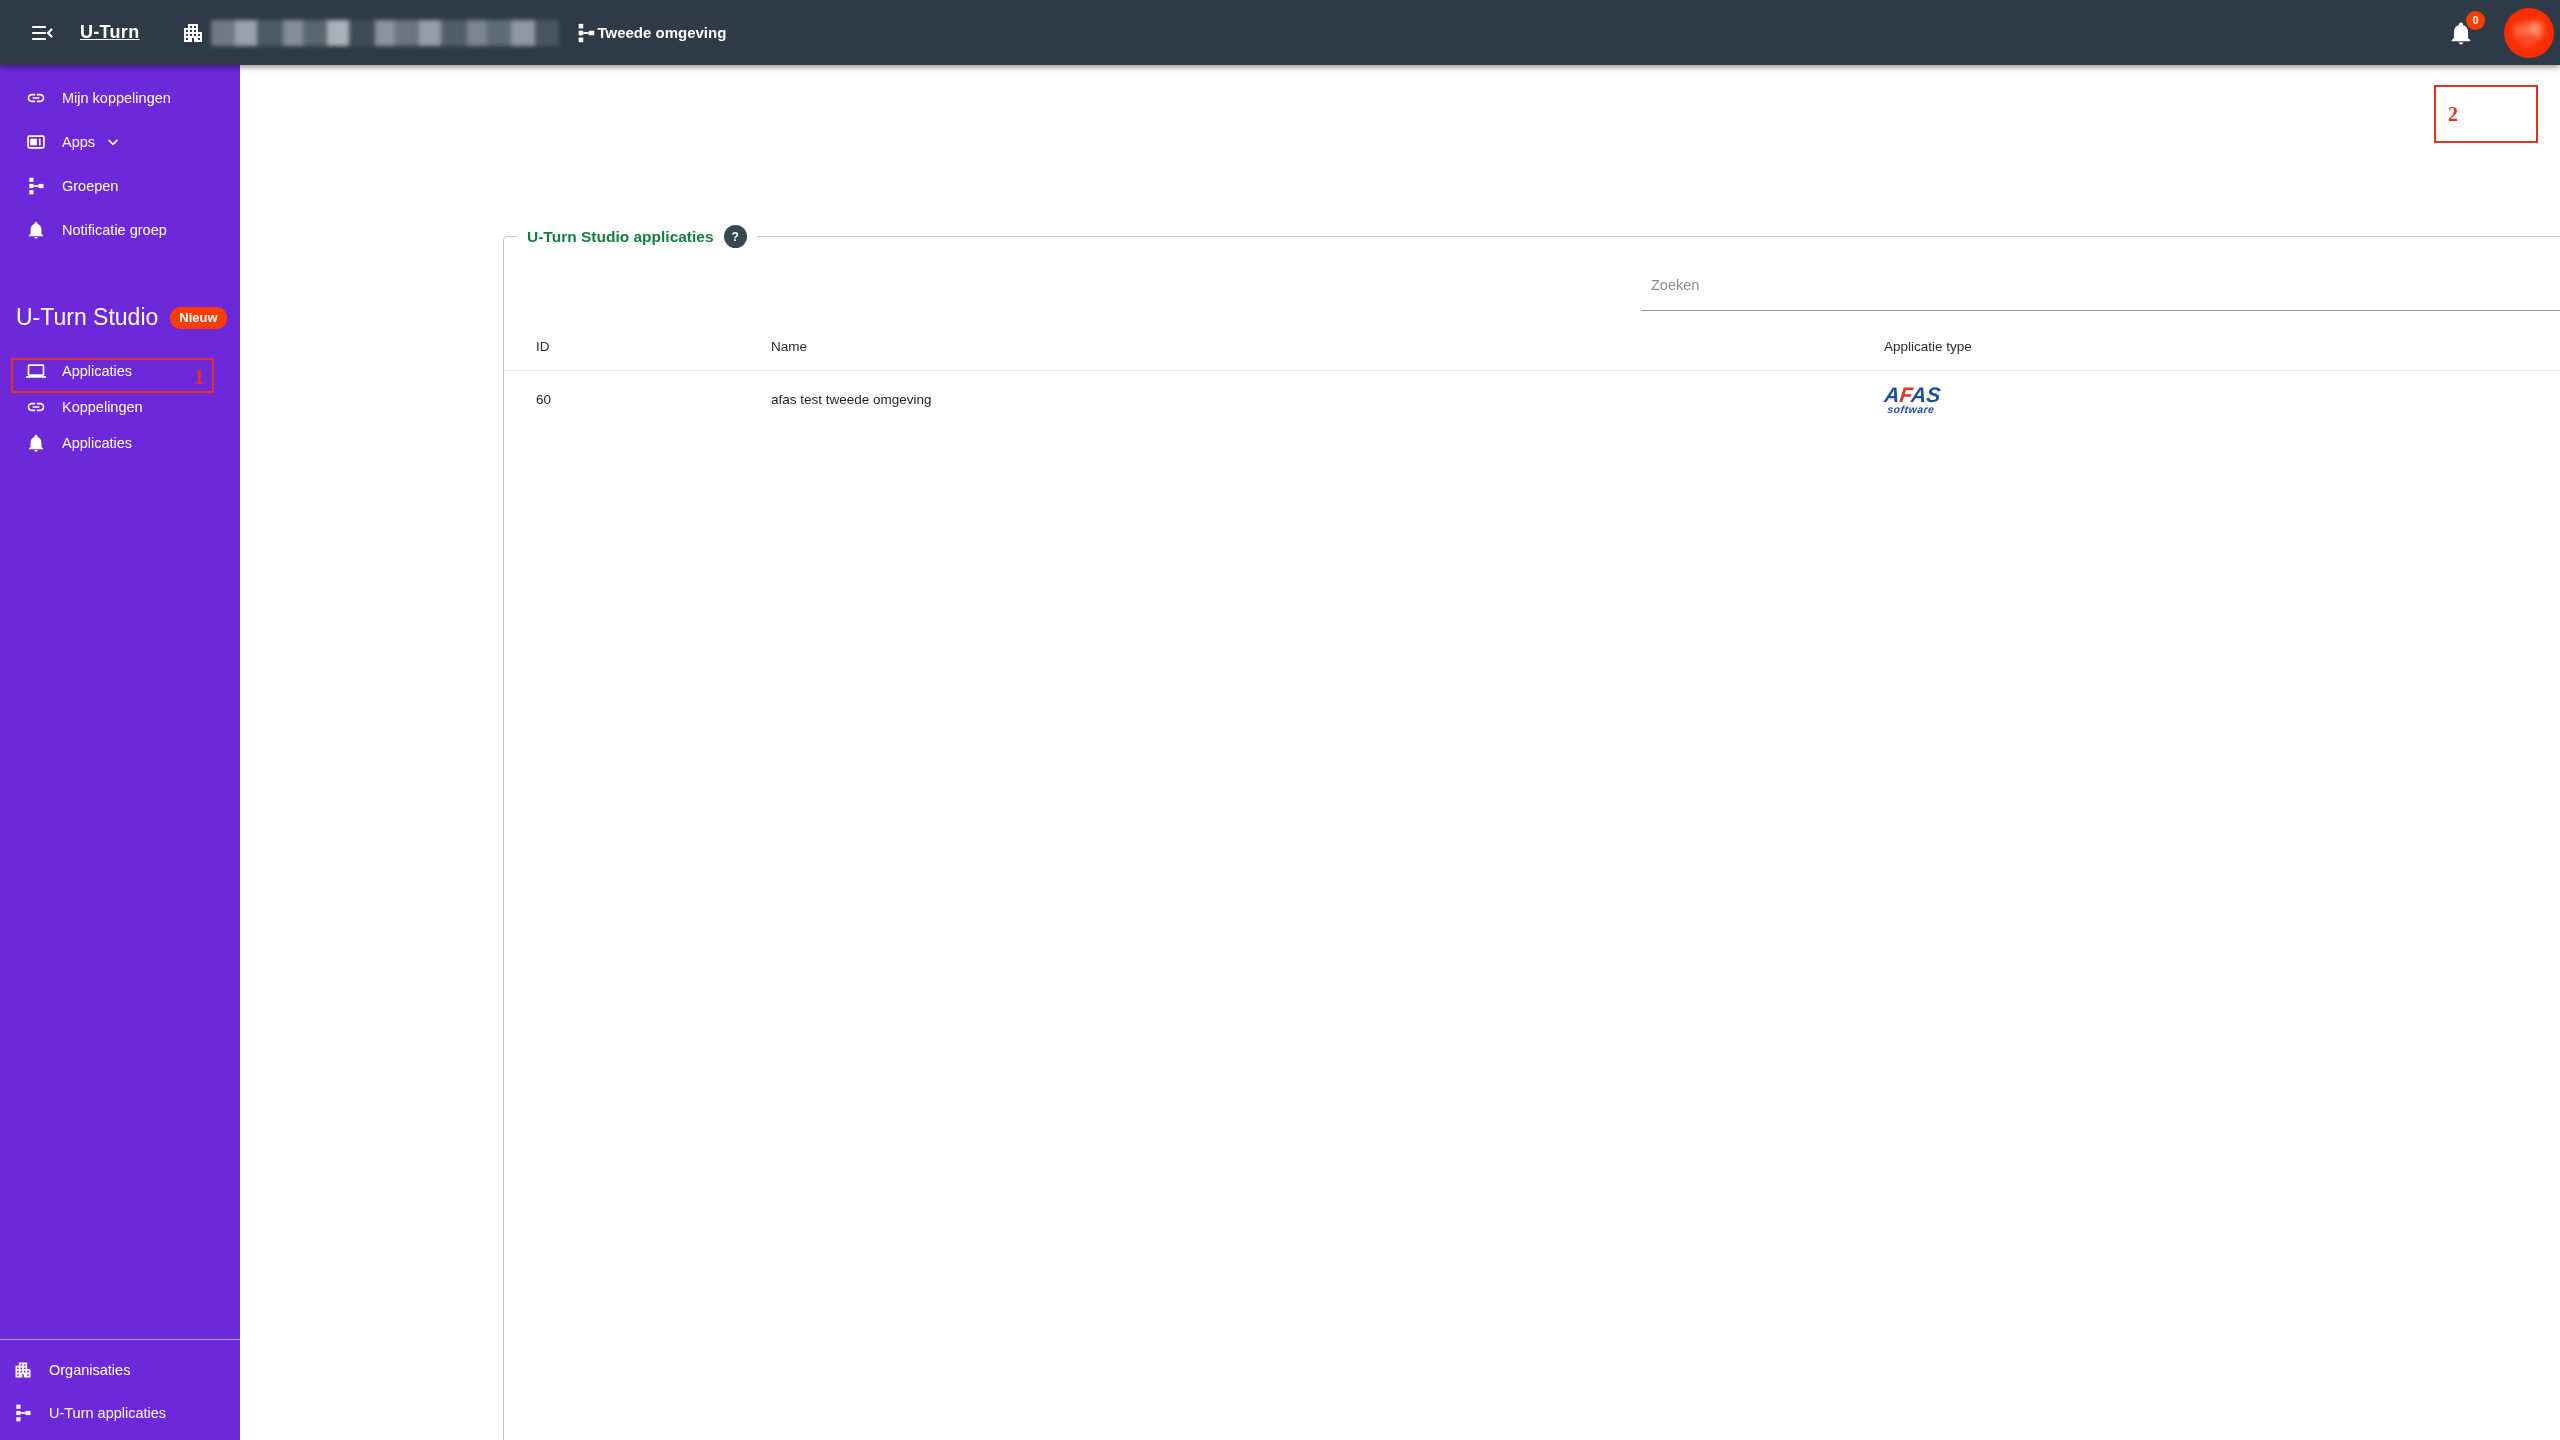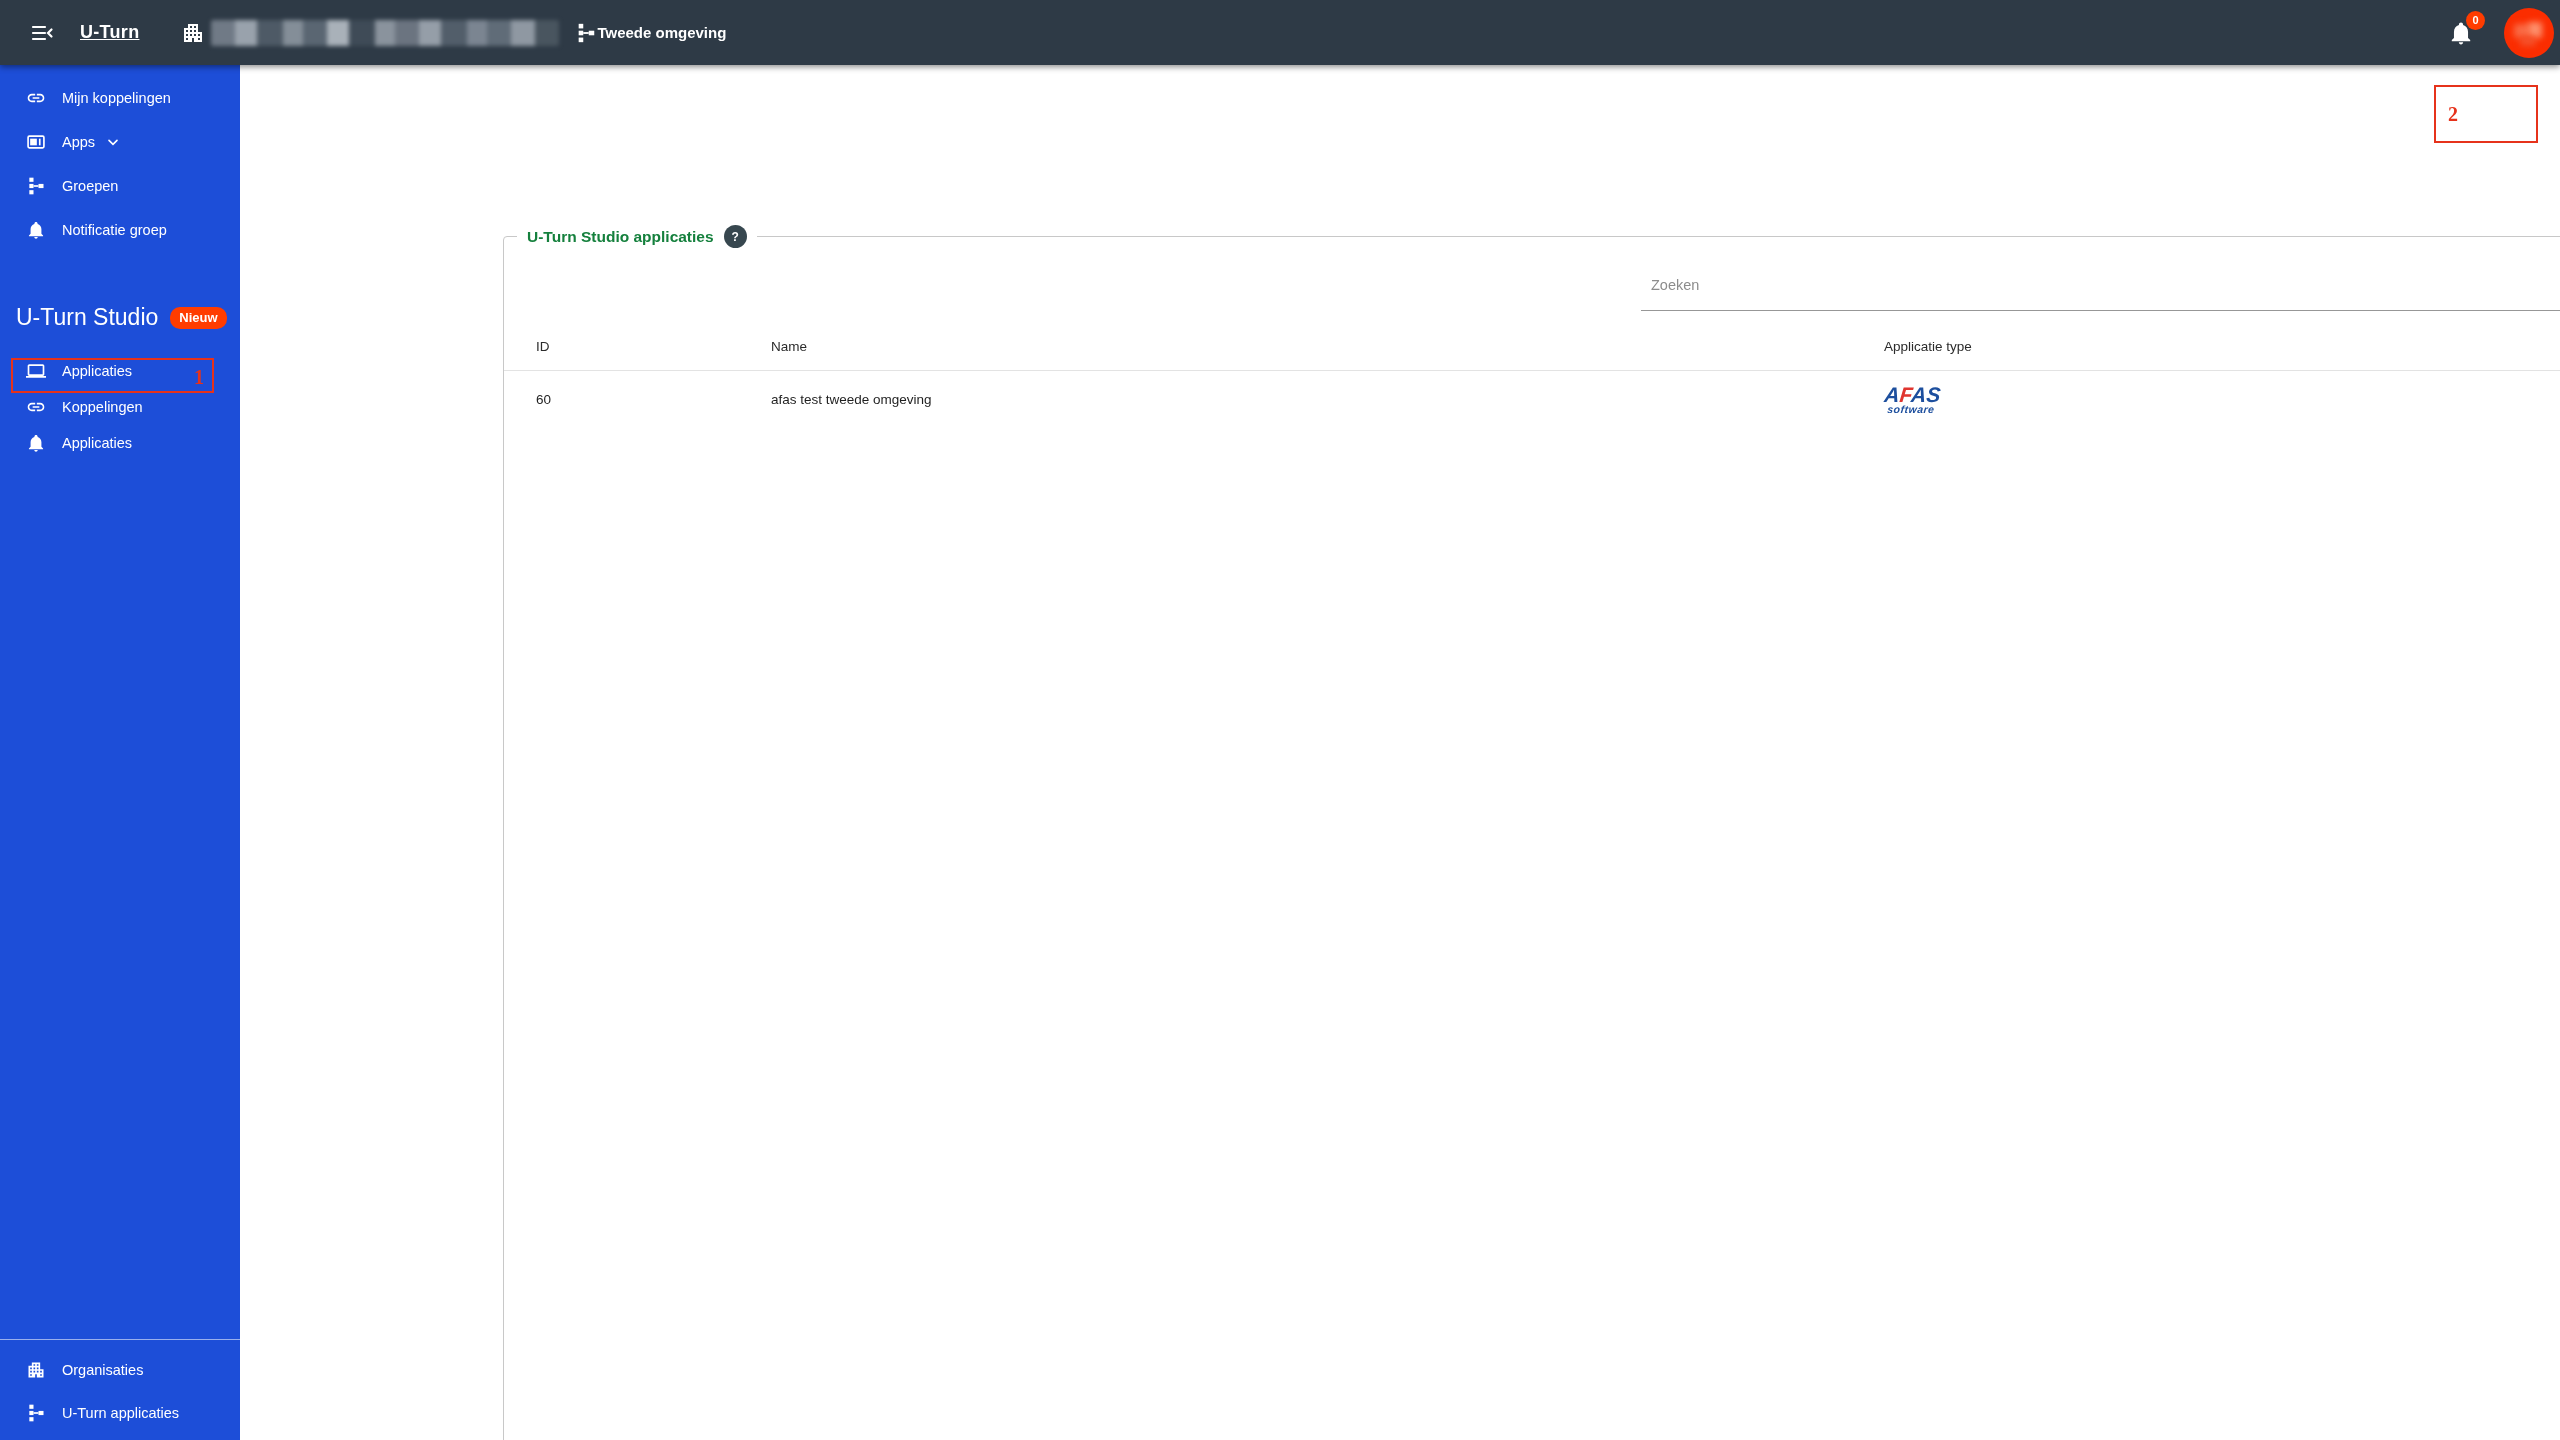--- a/index.html
+++ b/index.html
@@ -46,21 +46,21 @@
     background:#fb2d00; overflow:hidden; cursor:pointer;
   }
   .avatar i { position:absolute; filter:blur(3px); border-radius:2px; }
   .av1 { left:10px; top:16px; width:16px; height:14px; background:#fa6a44; }
   .av2 { left:24px; top:14px; width:14px; height:16px; background:#fd8f6b; }
   .av3 { left:16px; top:28px; width:16px; height:10px; background:#f4502a; }
 
   
   .sidebar {
     position:absolute; top:65px; left:0; width:240px; height:1375px;
-    background:#1d4ed8; color:#fff; z-index:20;
+    background:#6d28d9; color:#fff; z-index:20;
     display:flex; flex-direction:column;
   }
   .nav-item {
     height:44px; display:flex; align-items:center; padding-left:26px;
     font-size:14.5px; cursor:pointer; white-space:nowrap;
   }
   .nav-item .nico { width:20px; height:20px; margin-right:16px; flex:0 0 auto; }
   .nav-item .chev { margin-left:10px; width:16px; height:16px; }
   .top-list { margin-top:11px; }
   .studio-head {
@@ -68,21 +68,21 @@
     font-size:23px; font-weight:400;
   }
   .nieuw-badge {
     margin-left:12px; background:#ff3c00; color:#fff; font-size:13px; font-weight:bold;
     padding:3px 9px 4px; border-radius:10px;
   }
   .studio-list { margin-top:22px; }
   .studio-list .nav-item { height:36px; }
   .side-spacer { flex:1; }
   .side-footer { border-top:1px solid rgba(255,255,255,.55); padding:8px 0 6px; }
-  .side-footer .nav-item { height:43px; }
+  .side-footer .nav-item { height:43px;padding-left:13px; }
 
   svg.white { fill:#fff; stroke:none; }
 
   
   .main-area { position:absolute; left:240px; top:65px; right:0; bottom:0; background:#fff; }
 
   .panel {
     position:absolute; left:263px; top:171px; width:2277px; height:1236px;
     border:1px solid #c8c8c8; border-radius:4px; z-index:5;
   }

